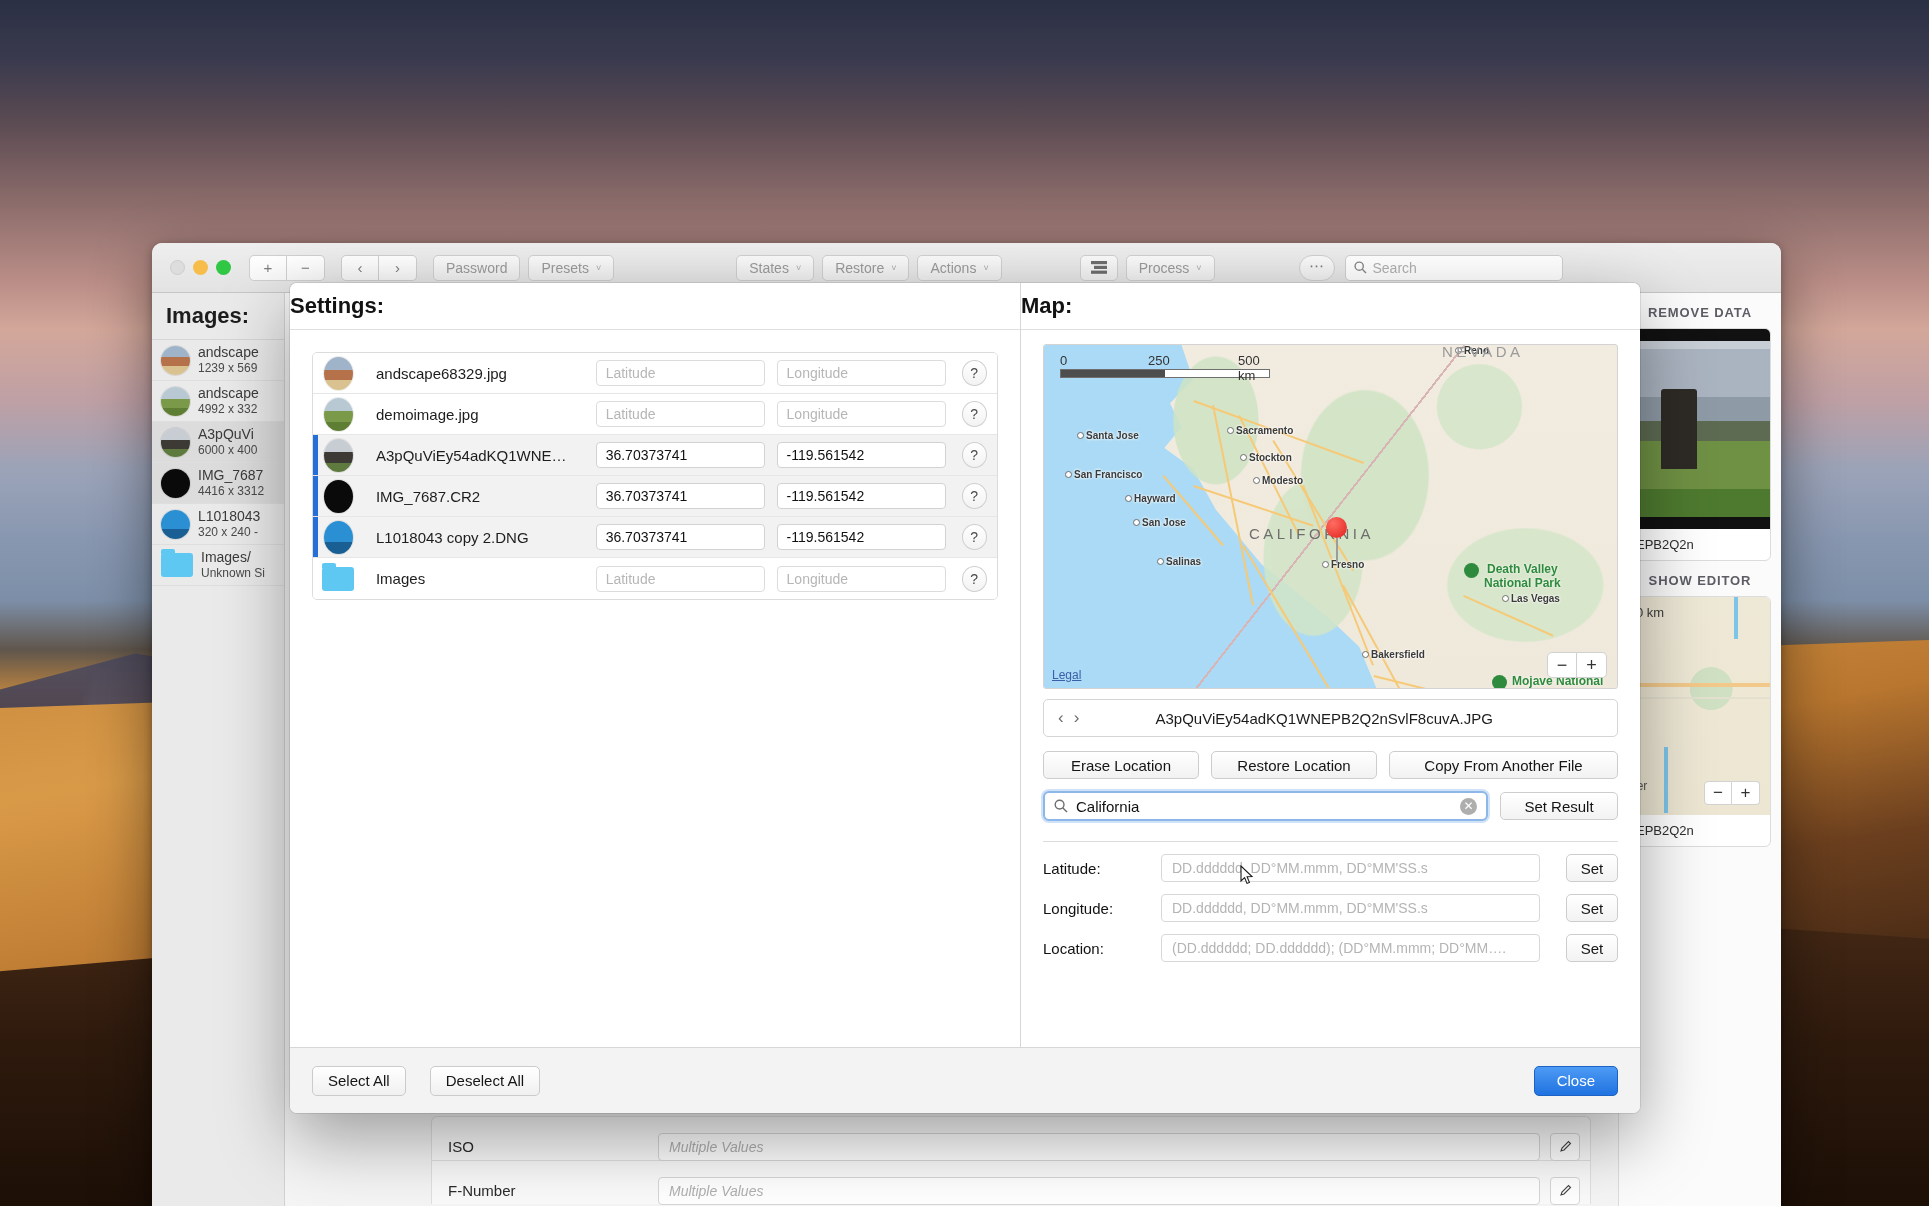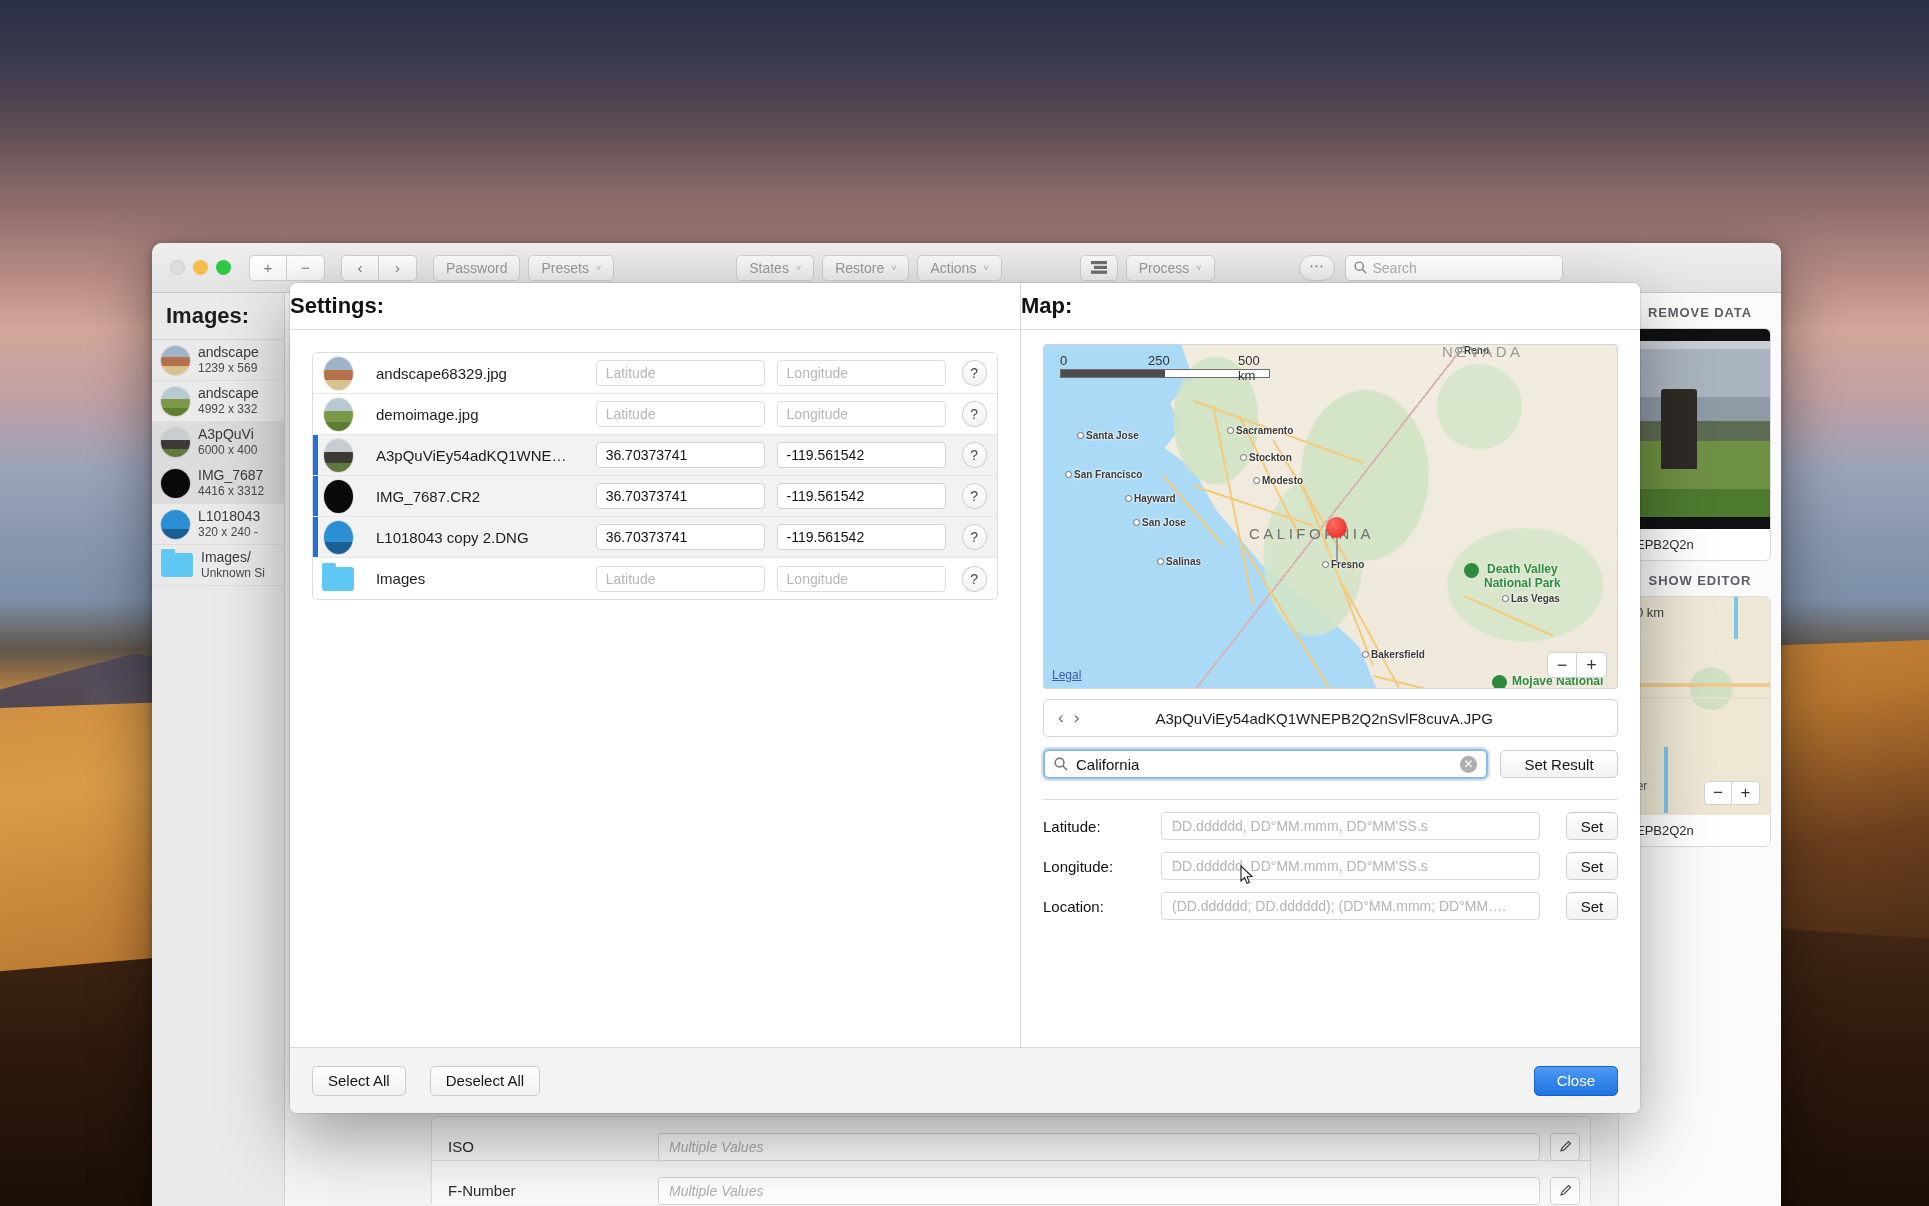--- a/index.html
+++ b/index.html
@@ -690,20 +690,25 @@
         </div>
 
         <div id="filenav">
           <div class="arrows">
             <span>‹</span>
             <span>›</span>
           </div>
           <div class="fn">A3pQuViEy54adKQ1WNEPB2Q2nSvlF8cuvA.JPG</div>
         </div>
 
+        <div id="actionrow">
+          <div class="abtn a1">Erase Location</div>
+          <div class="abtn a2">Restore Location</div>
+          <div class="abtn a3">Copy From Another File</div>
+        </div>
 
         <div id="searchrow">
           <div id="geosearch">
             <svg width="14" height="14" viewBox="0 0 14 14">
               <circle cx="5.6" cy="5.6" r="4.4" fill="none" stroke="#6d6d6d" stroke-width="1.4"></circle>
               <line x1="8.9" y1="8.9" x2="13" y2="13" stroke="#6d6d6d" stroke-width="1.4"></line>
             </svg>
             <span class="val">California</span>
             <span class="clr">✕</span>
           </div>

